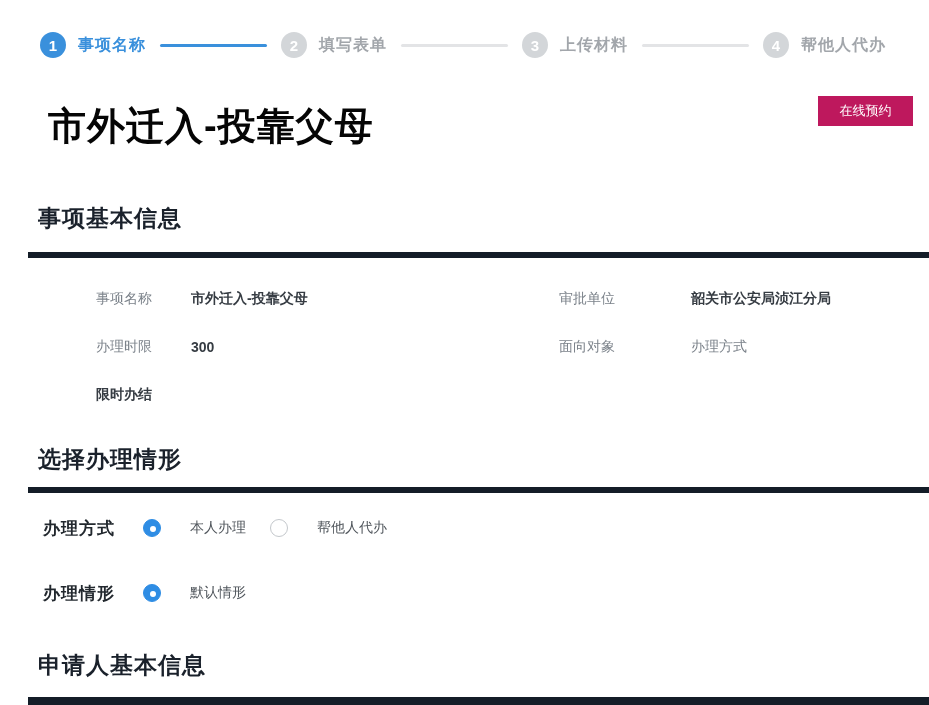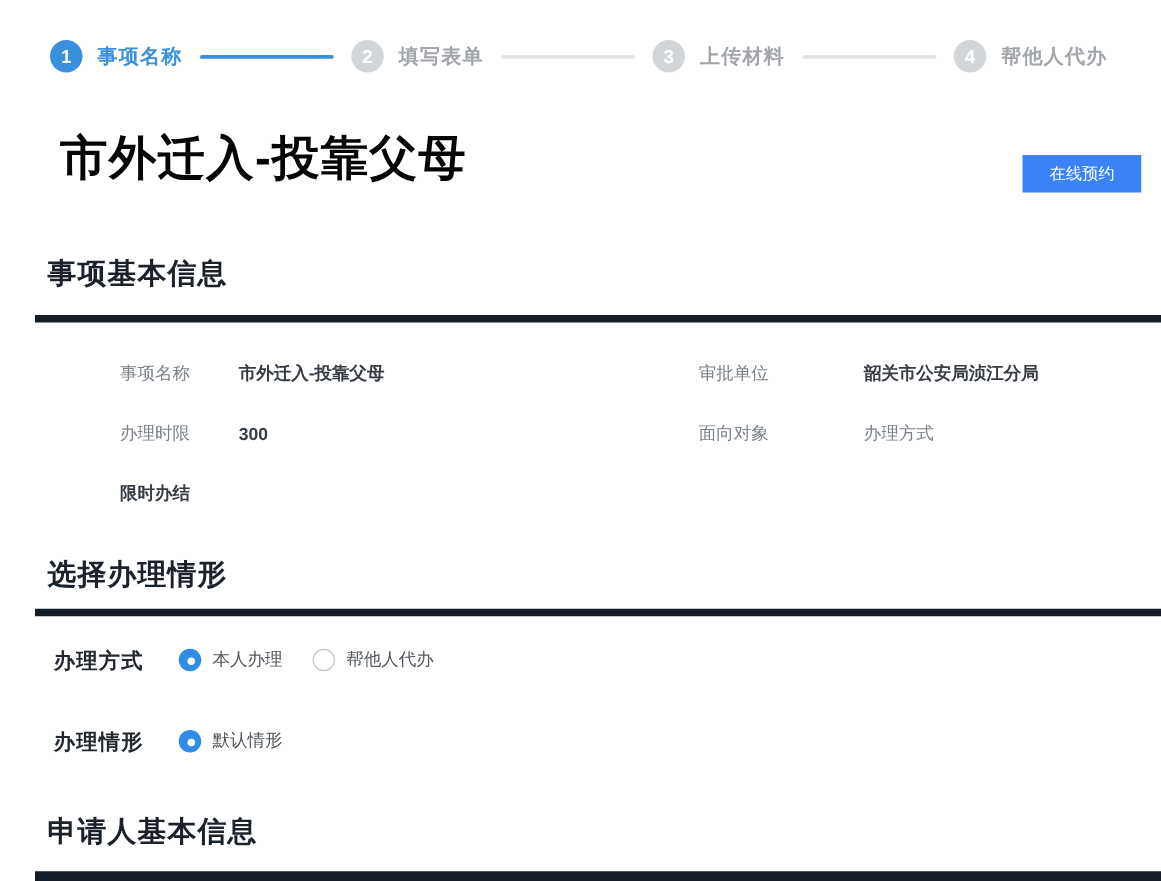--- a/index.html
+++ b/index.html
@@ -18,22 +18,22 @@
     color:#a2a6ab; letter-spacing:1px; }
   .step.active .step-circle { background:#3a90dc; }
   .step.active .step-label { color:#3a90dc; }
   .connector { flex:1 1 auto; height:3px; background:#e3e4e6;
     margin-right:14px; border-radius:2px; }
   .connector.active { background:#3a90dc; }
 
   
   .page-title { position:absolute; top:101px; left:48px; font-size:38px;
     font-weight:900; color:#050505; letter-spacing:1px; }
-  .reserve-btn { position:absolute; top:124px; right:16px; width:95px;
-    height:30px; background:#3b82f6; border:none; color:#ffffff;
+  .reserve-btn { position:absolute; top:96px; right:16px; width:95px;
+    height:30px; background:#be185d; border:none; color:#ffffff;
     font-size:13px; cursor:pointer; font-family:inherit; }
 
   
   .section-title { position:absolute; left:38px; font-size:23px;
     font-weight:bold; color:#1a212b; letter-spacing:1px; }
   .dark-rule { position:absolute; left:28px; right:0; height:6px;
     background:#141d28; }
   .st-1 { top:203px;text-align:center; } .rule-1 { top:252px; }
   .st-2 { top:444px; } .rule-2 { top:487px; }
   .st-3 { top:650px; } .rule-3 { top:697px; height:8px; }
@@ -52,21 +52,21 @@
   .choice-label { width:100px; font-size:17px; font-weight:bold;
     color:#22282e; letter-spacing:1px; }
   .option { display:flex; align-items:center; margin-right:24px;
     cursor:pointer; }
   .radio { width:18px; height:18px; border-radius:50%; margin-right:9px;
     background:#ffffff; border:1px solid #c4c8cc; position:relative; }
   .option.selected .radio { background:#2f8de4; border-color:#2f8de4; }
   .option.selected .radio::after { content:""; position:absolute;
     left:6px; top:6px; width:6px; height:6px; border-radius:50%;
     background:#ffffff; }
-  .option-label { font-size:14px; color:#50565c; }
+  .option-label { font-size:14px; color:#50565c;margin-left:20px; }
 </style>
 </head>
 <body>
 
 <div class="stepper">
   <div class="step active">
     <span class="step-circle">1</span>
     <span class="step-label">事项名称</span>
   </div>
   <div class="connector active"></div>

